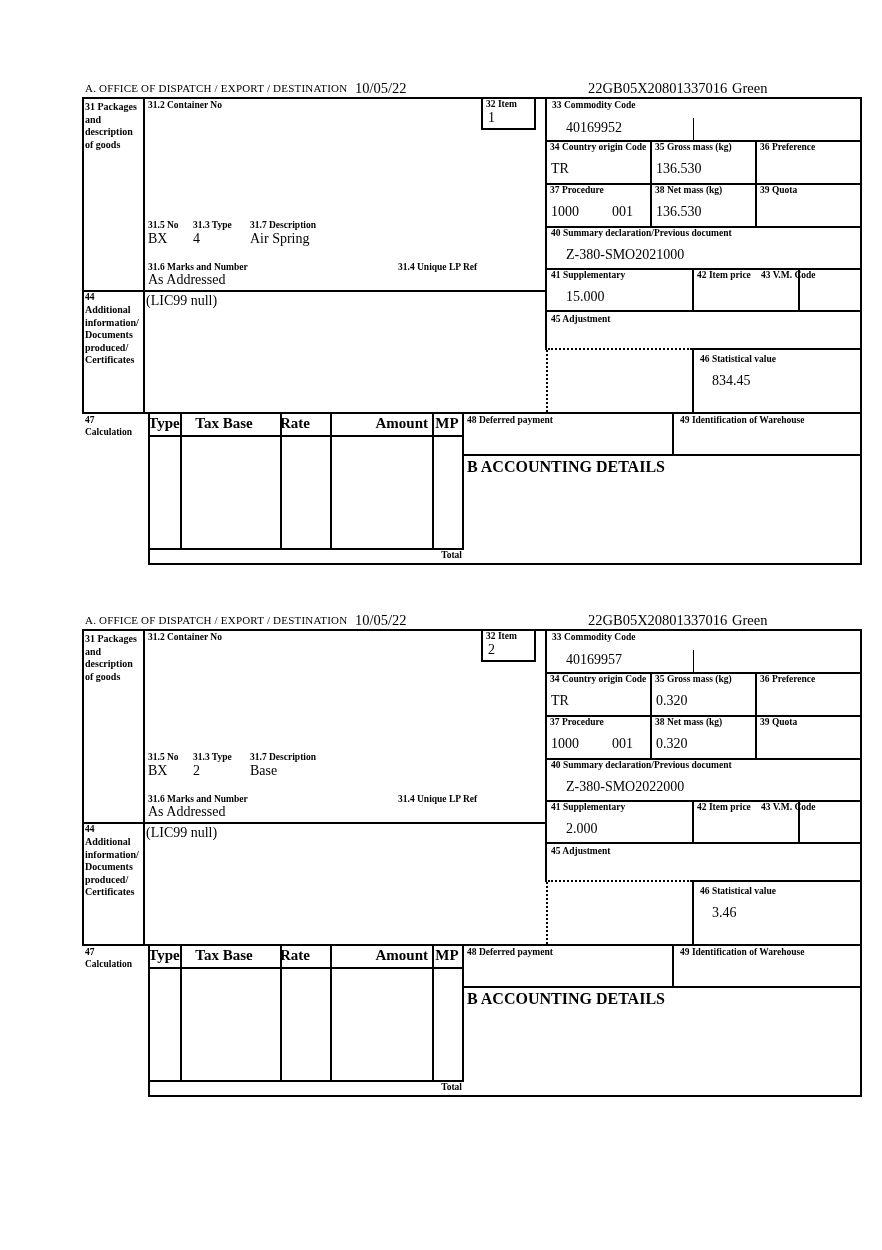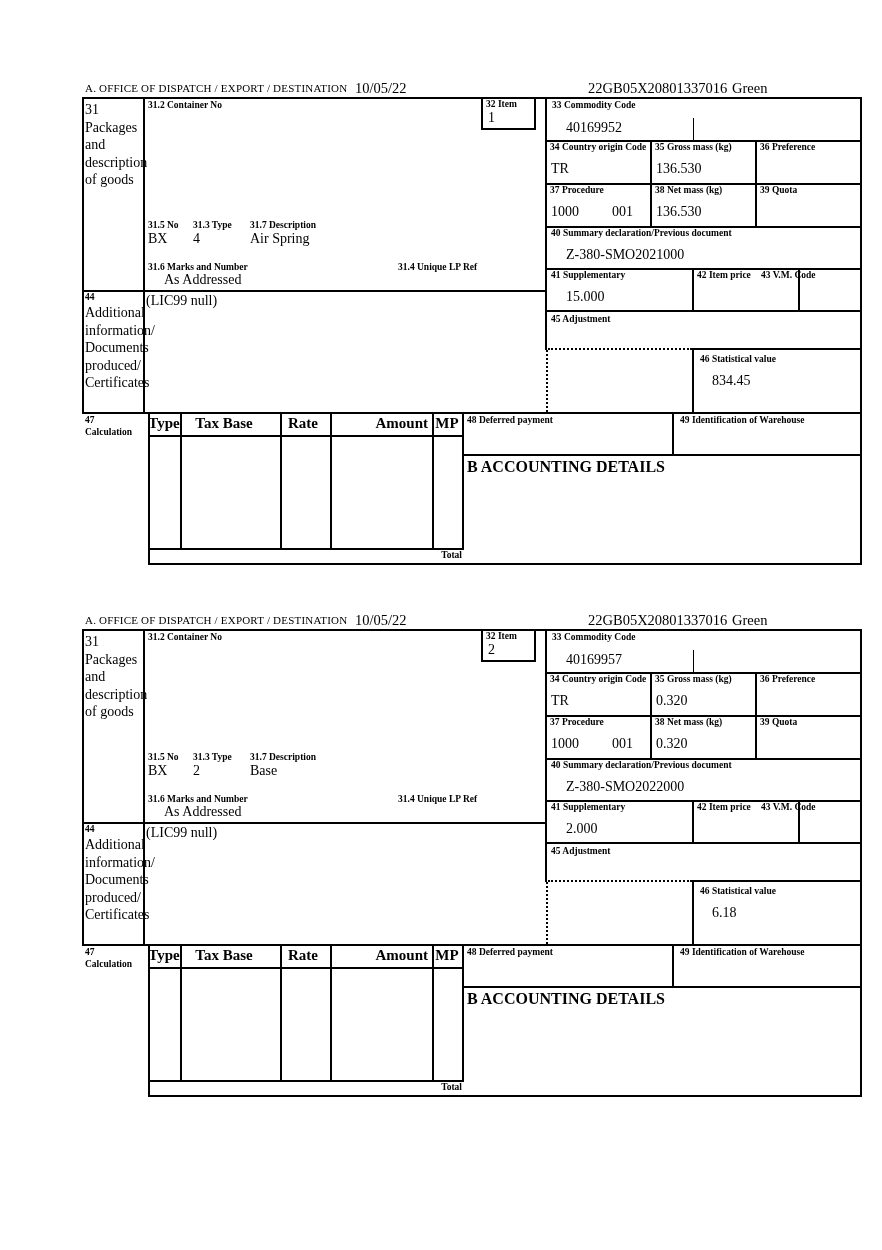--- a/index.html
+++ b/index.html
@@ -6,21 +6,21 @@
   .page{position:relative;width:882px;height:1250px;background:#fff;color:#000;
         font-family:"Liberation Serif",serif;overflow:hidden}
   .block{position:absolute;left:0;width:882px;height:500px}
   
   .hl{position:absolute;background:#000;height:2px}
   .vl{position:absolute;background:#000;width:2px}
   .hdot{position:absolute;border-top:2px dotted #000;height:0}
   .vdot{position:absolute;border-left:2px dotted #000;width:0}
   
   .lbl{position:absolute;font-size:9.5px;font-weight:bold;line-height:1.2;white-space:nowrap}
-  .lblw{position:absolute;font-size:14px;font-weight:normal;line-height:1.25;white-space:normal}
+  .lblw{position:absolute;font-size:10px;font-weight:bold;line-height:1.25;white-space:normal}
   .val{position:absolute;font-size:14px;line-height:1.1;white-space:nowrap}
   .hdr{position:absolute;font-size:11px;font-weight:normal;white-space:nowrap;letter-spacing:.2px}
   .hval{position:absolute;font-size:14.5px;white-space:nowrap}
   .th{position:absolute;top:337px;font-size:15px;font-weight:bold}
   .accb{position:absolute;font-size:16px;font-weight:bold;white-space:nowrap}
   
   .p-office{left:85px;top:4px}.p-date{left:355px;top:2px}.p-ref{left:588px;top:2px}.p-status{left:732px;top:2px}
   
   .l-top{left:82px;top:19px;width:780px}
   .l-left{left:82px;top:19px;height:315px}
@@ -77,36 +77,36 @@
   .p-b40l{left:551px;top:150px}
   .p-b40v{left:566px;top:169px}
   .p-b315l{left:148px;top:142px}
   .p-b313l{left:193px;top:142px}
   .p-b317l{left:250px;top:142px}
   .p-b315v{left:148px;top:153px}
   .p-b313v{left:193px;top:153px}
   .p-b317v{left:250px;top:153px}
   .p-b316l{left:148px;top:184px}
   .p-b314l{left:398px;top:184px}
-  .p-b316v{left:164px;top:194px}
+  .p-b316v{left:148px;top:194px}
   .p-b41l{left:551px;top:192px}
   .p-b41v{left:566px;top:211px}
   .p-b42l{left:697px;top:192px}
   .p-b43l{left:761px;top:192px}
   .p-b44n{left:85px;top:214px}
   .p-b44t{left:85px;top:226px;width:62px}
   .p-b44v{left:146px;top:215px}
   .p-b45l{left:551px;top:236px}
   .p-b46l{left:700px;top:276px}
   .p-b46v{left:712px;top:295px}
   .p-b47n{left:85px;top:337px}
   .p-b47t{left:85px;top:349px}
   .p-th1{left:148px;width:32px;text-align:center}
   .p-th2{left:180px;width:88px;text-align:center}
-  .p-th3{left:280px;width:46px;text-align:center;padding-right:3px}
+  .p-th3{left:280px;width:46px;text-align:left;padding-right:3px}
   .p-th4{left:330px;width:98px;text-align:right;padding-right:20px}
   .p-th5{left:432px;width:30px;text-align:center}
   .p-b48l{left:467px;top:337px}
   .p-b49l{left:680px;top:337px}
   .p-bacc{left:467px;top:380px}
   .p-total{left:148px;top:472px;width:314px;text-align:right;font-size:9.5px;font-weight:bold;position:absolute}
 </style>
 </head>
 <body>
 
@@ -273,21 +273,21 @@
     <div class="val p-b316v">As Addressed</div>
     <div class="lbl p-b41l">41 Supplementary</div>
     <div class="val p-b41v">2.000</div>
     <div class="lbl p-b42l">42 Item price</div>
     <div class="lbl p-b43l">43 V.M. Code</div>
     <div class="lbl p-b44n">44</div>
     <div class="lblw p-b44t">Additional information/ Documents produced/ Certificates</div>
     <div class="val p-b44v">(LIC99 null)</div>
     <div class="lbl p-b45l">45 Adjustment</div>
     <div class="lbl p-b46l">46 Statistical value</div>
-    <div class="val p-b46v">6.18</div>
+    <div class="val p-b46v">3.46</div>
     <div class="lbl p-b47n">47</div>
     <div class="lbl p-b47t">Calculation</div>
     <div class="th p-th1">Type</div>
     <div class="th p-th2">Tax Base</div>
     <div class="th p-th3">Rate</div>
     <div class="th p-th4">Amount</div>
     <div class="th p-th5">MP</div>
     <div class="lbl p-b48l">48 Deferred payment</div>
     <div class="lbl p-b49l">49 Identification of Warehouse</div>
     <div class="accb p-bacc">B ACCOUNTING DETAILS</div>

